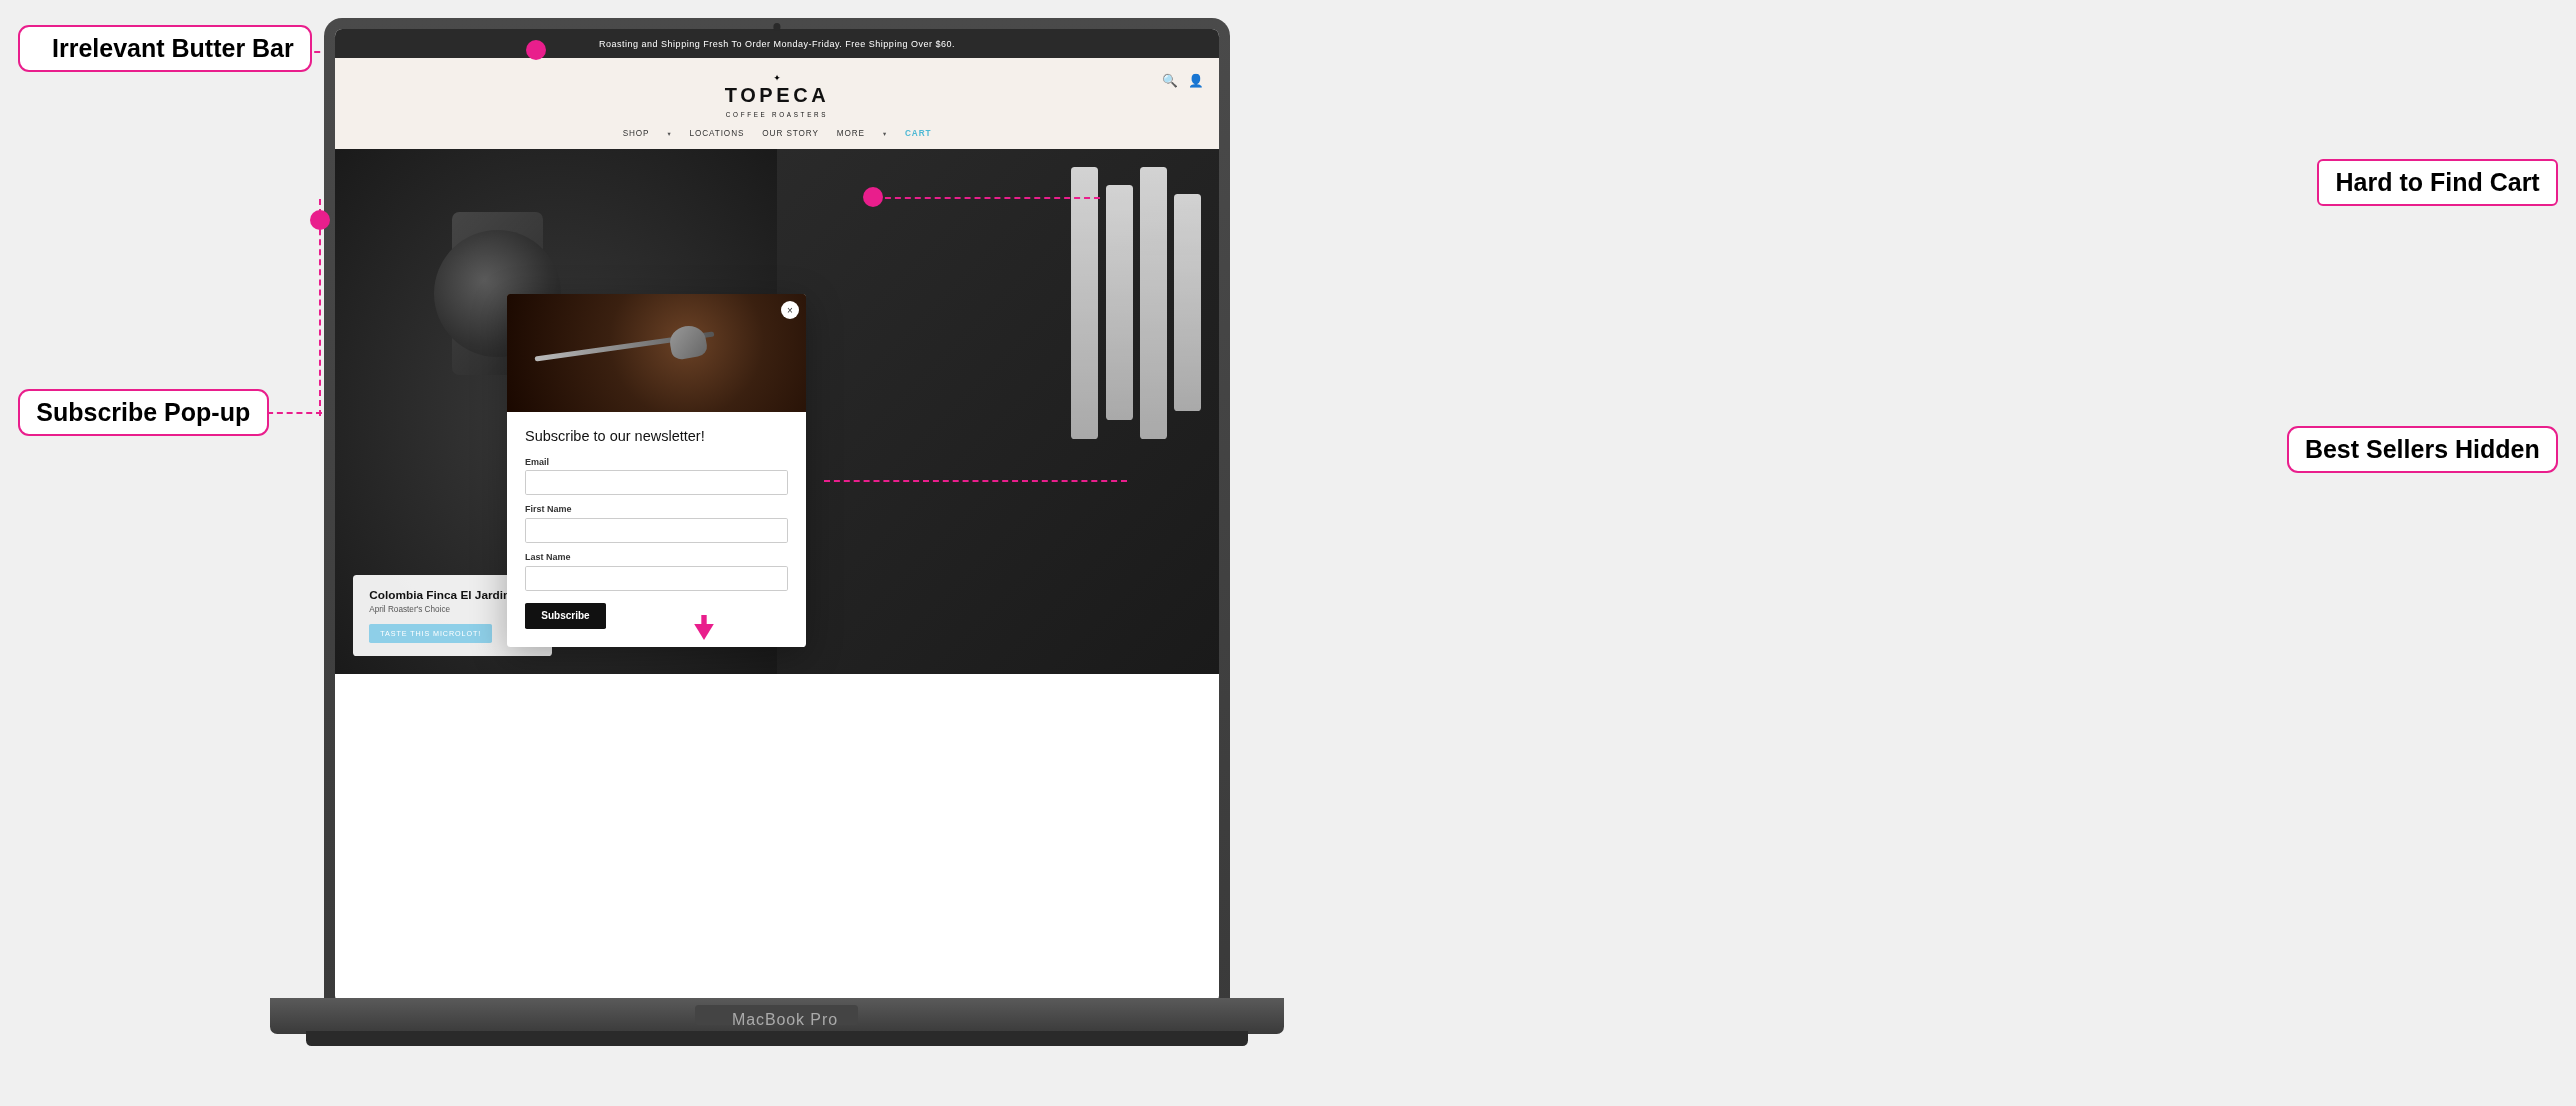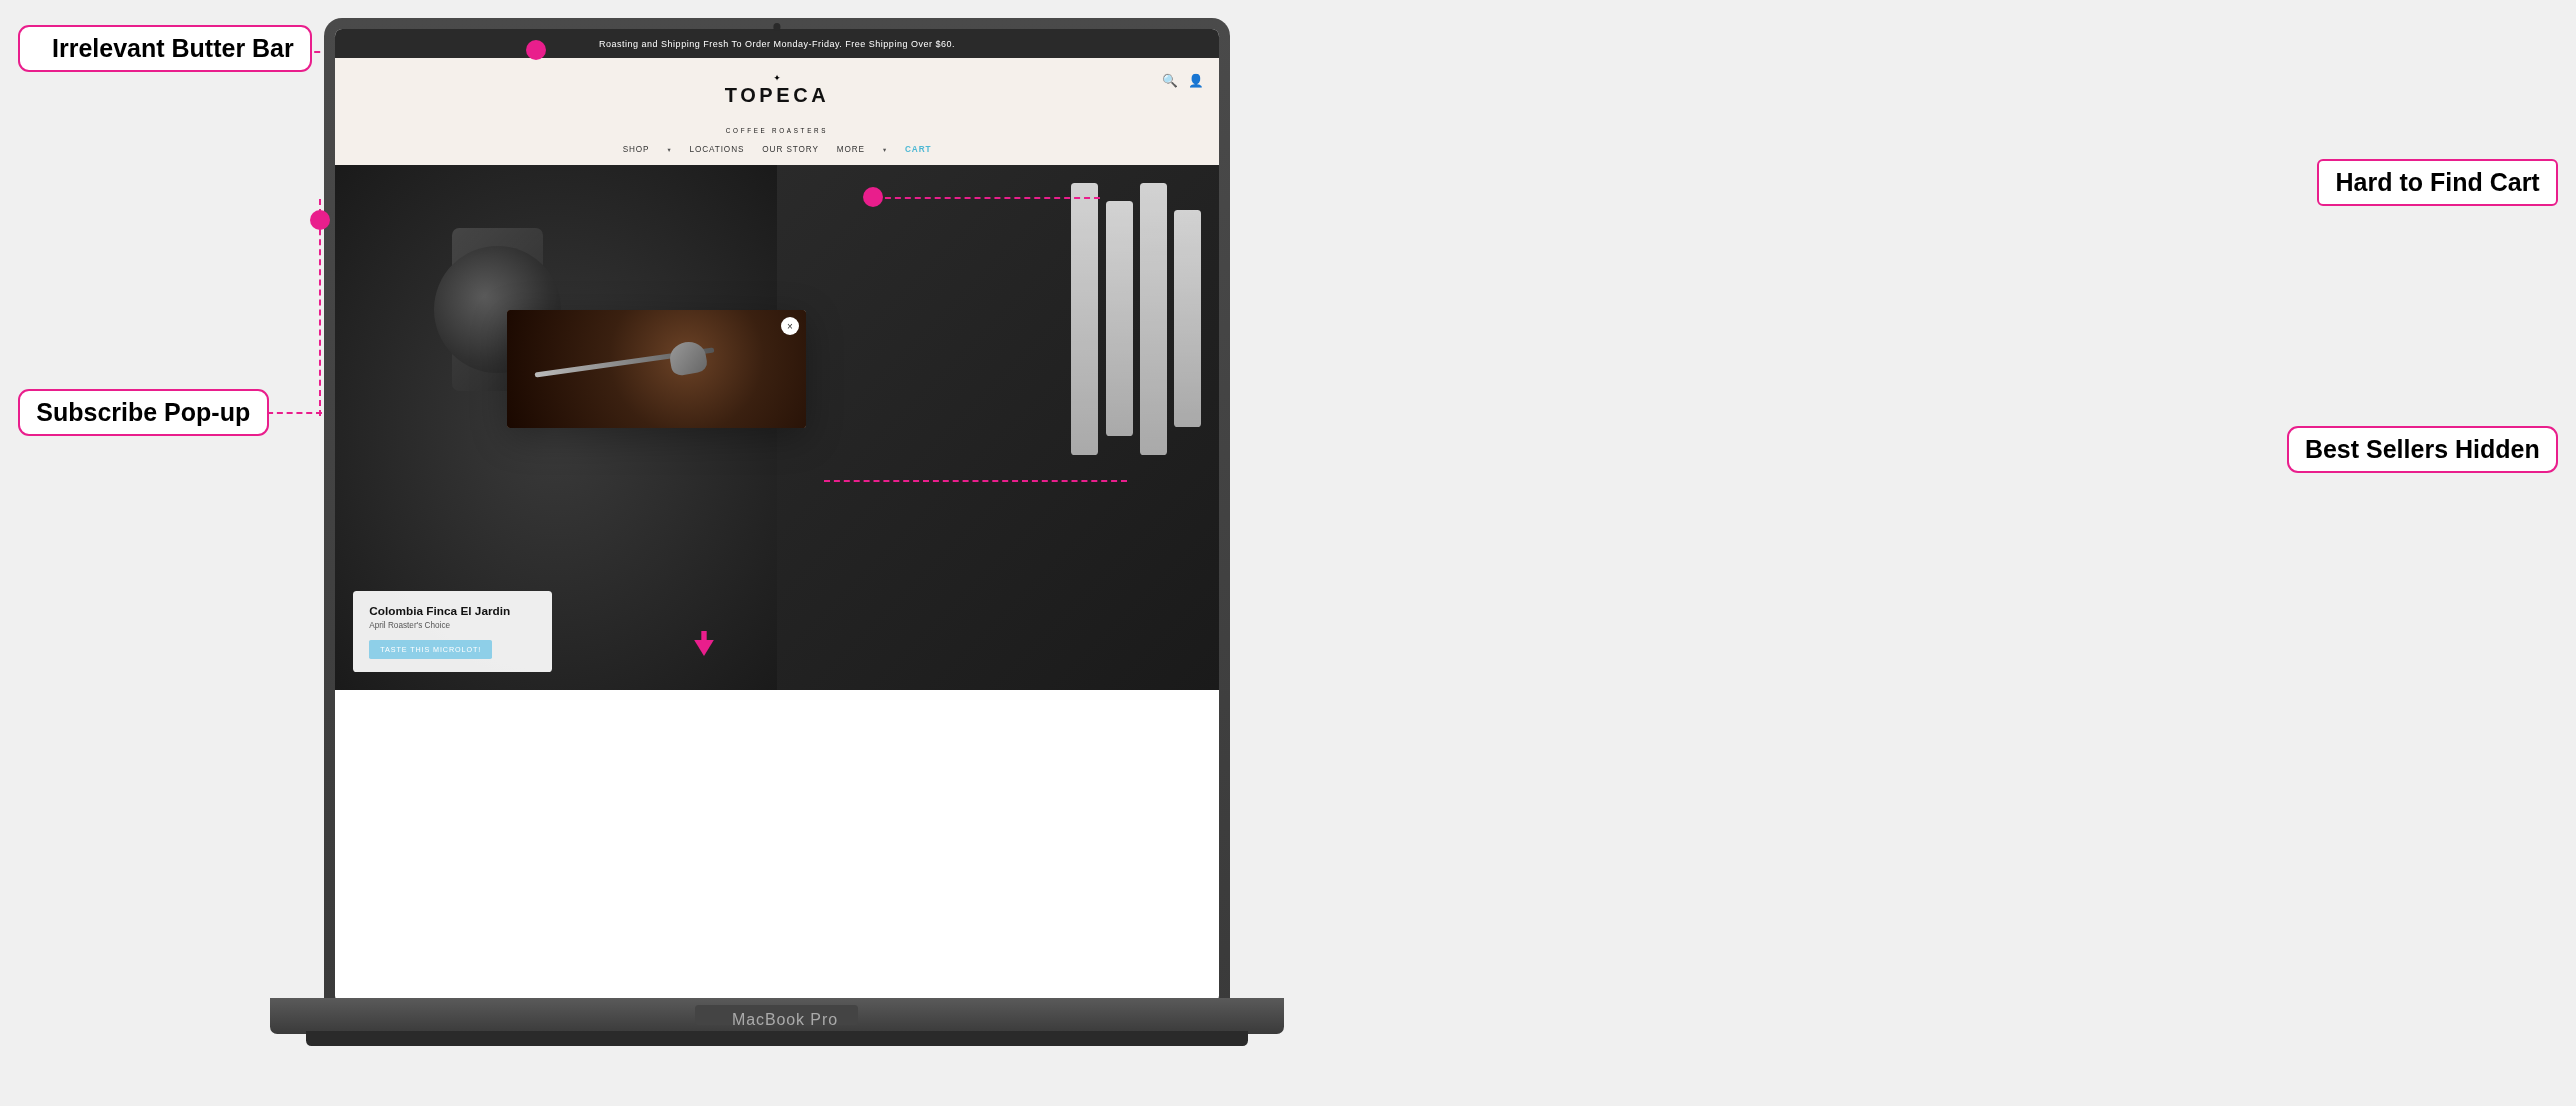--- a/index.html
+++ b/index.html
@@ -135,21 +135,21 @@
       align-items: center;
       position: relative;
     }
 
     .site-logo {
       font-size: 20px;
       font-weight: 900;
       letter-spacing: 3.6px;
       color: #111;
       text-transform: uppercase;
-      margin-bottom: 20px;
+      margin-bottom: 4px;
     }
     .site-logo-sub {
       font-size: 6.3px;
       letter-spacing: 2.7px;
       color: #111;
       text-transform: uppercase;
       margin-bottom: 7.2px;
     }
 
     .site-header-icons {
@@ -429,20 +429,30 @@
 
         <div class="newsletter-popup">
 
           <div class="popup-image">
             <div class="popup-coffee-beans"></div>
 
             <div style="position:absolute;top:50px;left:27px;width:181px;height:5.4px;background:linear-gradient(90deg,#bbb,#888,#555);border-radius:2.7px;transform:rotate(-8deg);"></div>
             <div style="position:absolute;top:32px;left:163px;width:36px;height:32px;background:linear-gradient(135deg,#999,#666);border-radius:50% 50% 30% 30%;transform:rotate(-10deg);"></div>
             <div class="popup-close">×</div>
           </div>
+          <div class="popup-body">
+            <div class="popup-title">Subscribe to our newsletter!</div>
+            <div class="popup-field-label">Email</div>
+            <input class="popup-input" type="email" style="">
+            <div class="popup-field-label">First Name</div>
+            <input class="popup-input" type="text" style="">
+            <div class="popup-field-label">Last Name</div>
+            <input class="popup-input" type="text" style="">
+            <button class="popup-subscribe-btn">Subscribe</button>
+          </div>
         </div>
 
         <div style="position:absolute; bottom:31px; left:359px; z-index:60;">
           <svg width="20" height="25" viewBox="0 0 22 28">
             <polygon points="11,28 0,10 22,10" fill="#e91e8c"></polygon>
             <rect x="8" y="0" width="6" height="14" fill="#e91e8c"></rect>
           </svg>
         </div>
       </div>
 

